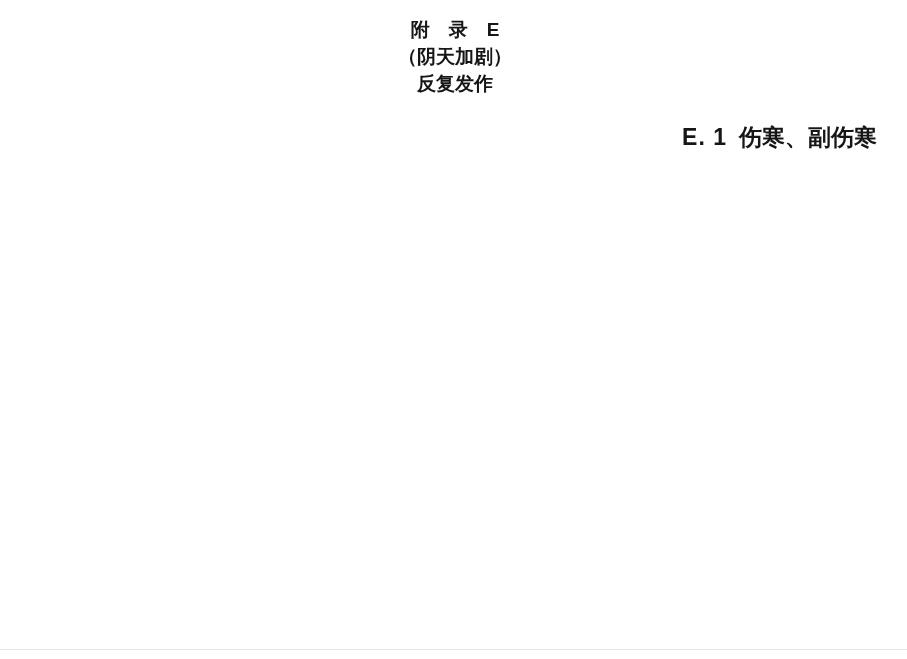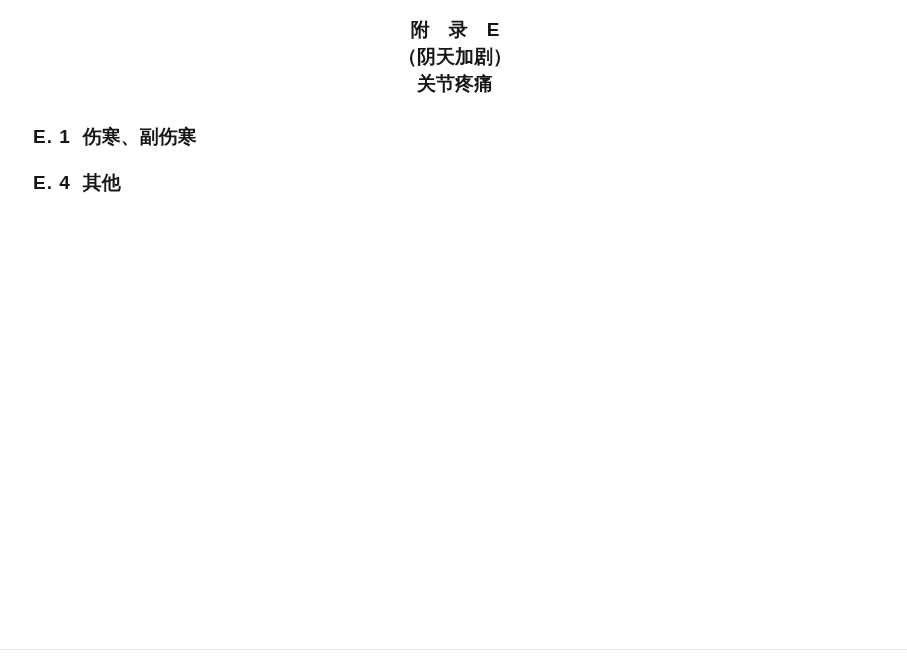--- a/index.html
+++ b/index.html
@@ -24,24 +24,25 @@
     text-align: center;
     font-family: "Liberation Sans", "DejaVu Sans", sans-serif;
     font-weight: bold;
     font-size: 19px;
     line-height: 27px;
     color: #161616;
   }
   .doc-section h2 {
     font-family: "Liberation Sans", "DejaVu Sans", sans-serif;
     font-weight: bold;
-    font-size: 19px;
+    font-size: 23px;
     line-height: 28px;
     color: #161616;
     margin: 18px 0 4px 0;
+    text-align: right;
   }
   .doc-section:first-of-type h2 {
     margin-top: 26px;
   }
   .sec-id {
     margin-right: 12px;
     letter-spacing: 1px;
   }
   .doc-section p {
     margin: 0;
@@ -62,30 +63,29 @@
   }
 </style>
 </head>
 <body>
 
 <div class="page">
 
   <header class="title-block">
     <div>附　录　E</div>
     <div>（阴天加剧）</div>
-    <div>关节疼痛</div>
+    <div>反复发作</div>
   </header>
 
   <section class="doc-section">
     <h2><span class="sec-id">E. 1</span><span>伤寒、副伤寒</span></h2>
   </section>
 
   <section class="doc-section">
   </section>
 
 
   <section class="doc-section">
-    <h2><span class="sec-id">E. 4</span><span>其他</span></h2>
   </section>
 
   <div class="bottom-rule"></div>
 
 </div>
 
 </body></html>

